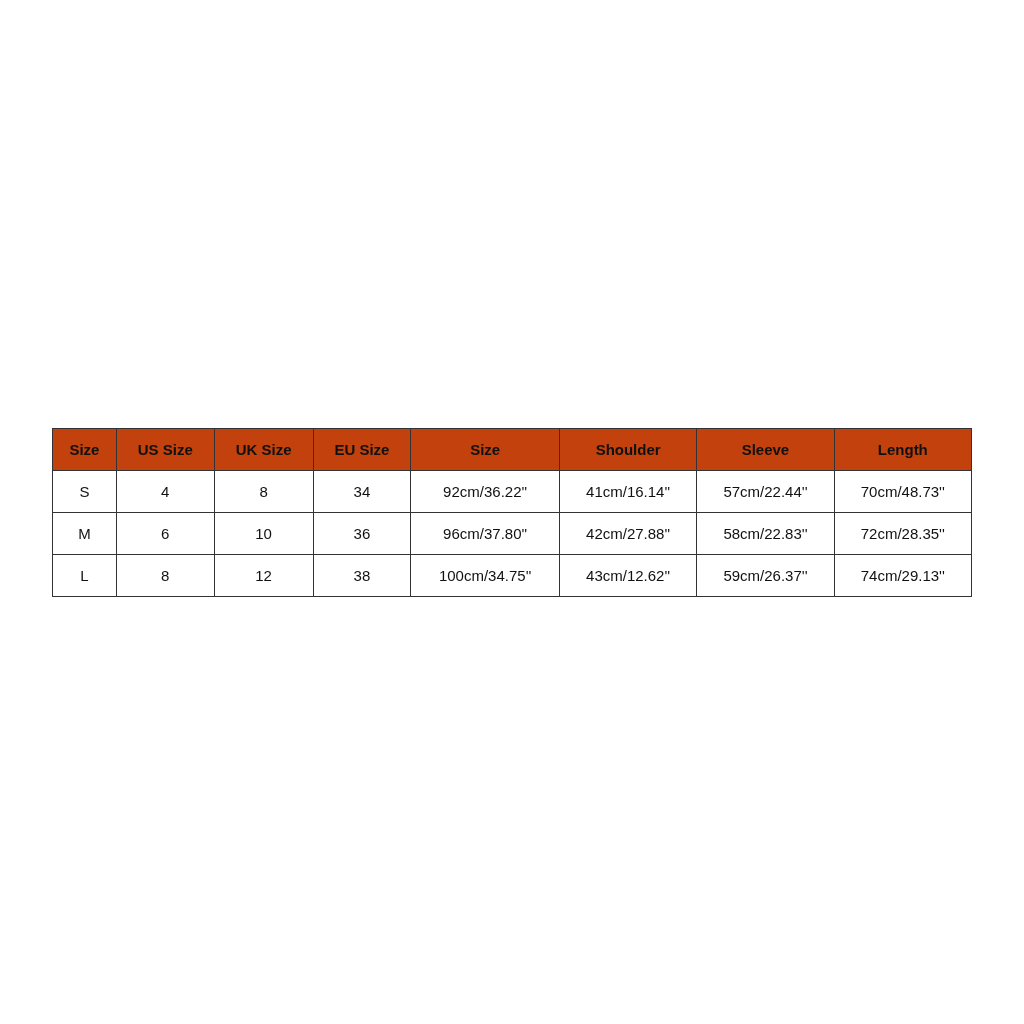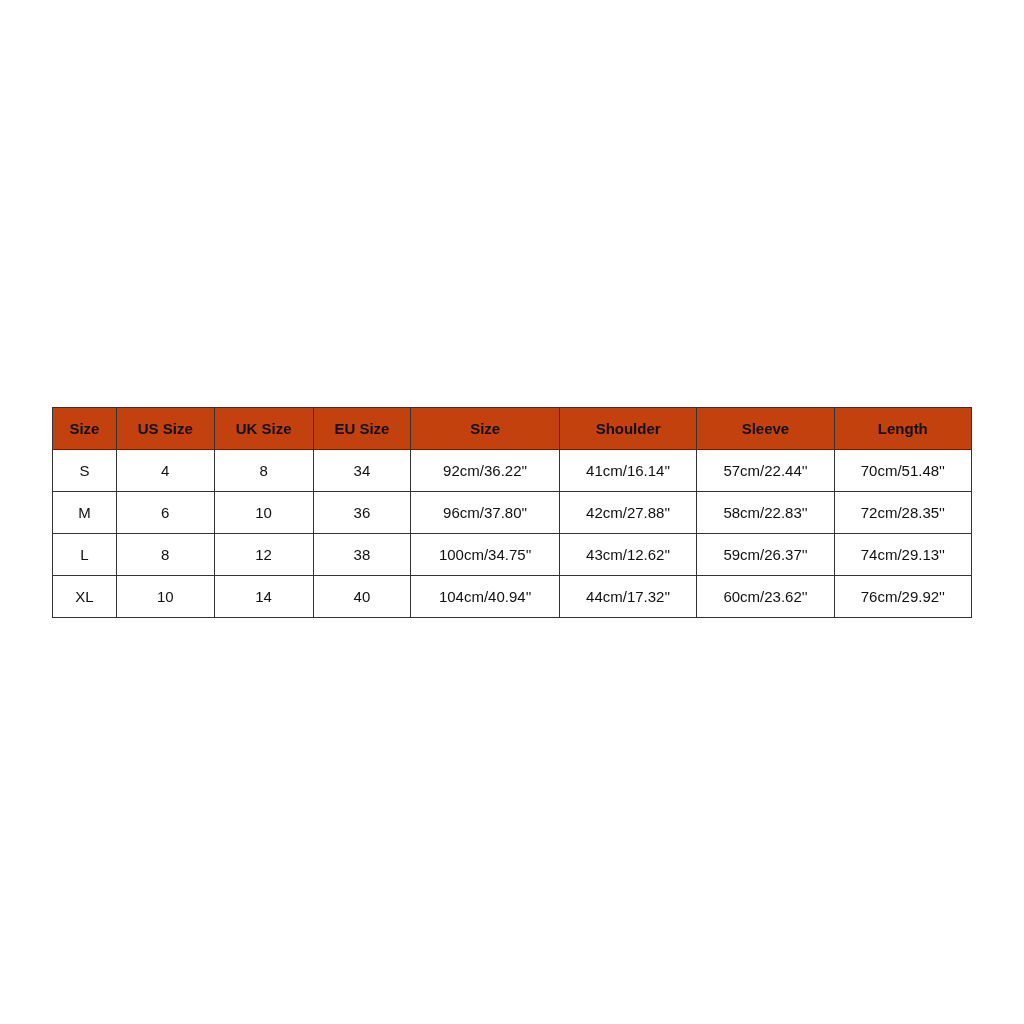--- a/index.html
+++ b/index.html
@@ -68,21 +68,21 @@
     </thead>
     <tbody id="table-body">
     <tr>
           <td>S</td>
           <td>4</td>
           <td>8</td>
           <td>34</td>
           <td>92cm/36.22''</td>
           <td>41cm/16.14''</td>
           <td>57cm/22.44''</td>
-          <td>70cm/51.48''</td>
+          <td>70cm/48.73''</td>
         </tr>
         <tr>
           <td>M</td>
           <td>6</td>
           <td>10</td>
           <td>36</td>
           <td>96cm/37.80''</td>
           <td>42cm/27.88''</td>
           <td>58cm/22.83''</td>
           <td>72cm/28.35''</td>
@@ -90,25 +90,15 @@
         <tr>
           <td>L</td>
           <td>8</td>
           <td>12</td>
           <td>38</td>
           <td>100cm/34.75''</td>
           <td>43cm/12.62''</td>
           <td>59cm/26.37''</td>
           <td>74cm/29.13''</td>
         </tr>
-        <tr>
-          <td>XL</td>
-          <td>10</td>
-          <td>14</td>
-          <td>40</td>
-          <td>104cm/40.94''</td>
-          <td>44cm/17.32''</td>
-          <td>60cm/23.62''</td>
-          <td>76cm/29.92''</td>
-        </tr>
       </tbody>
   </table>
 </div>
 
 </body></html>

